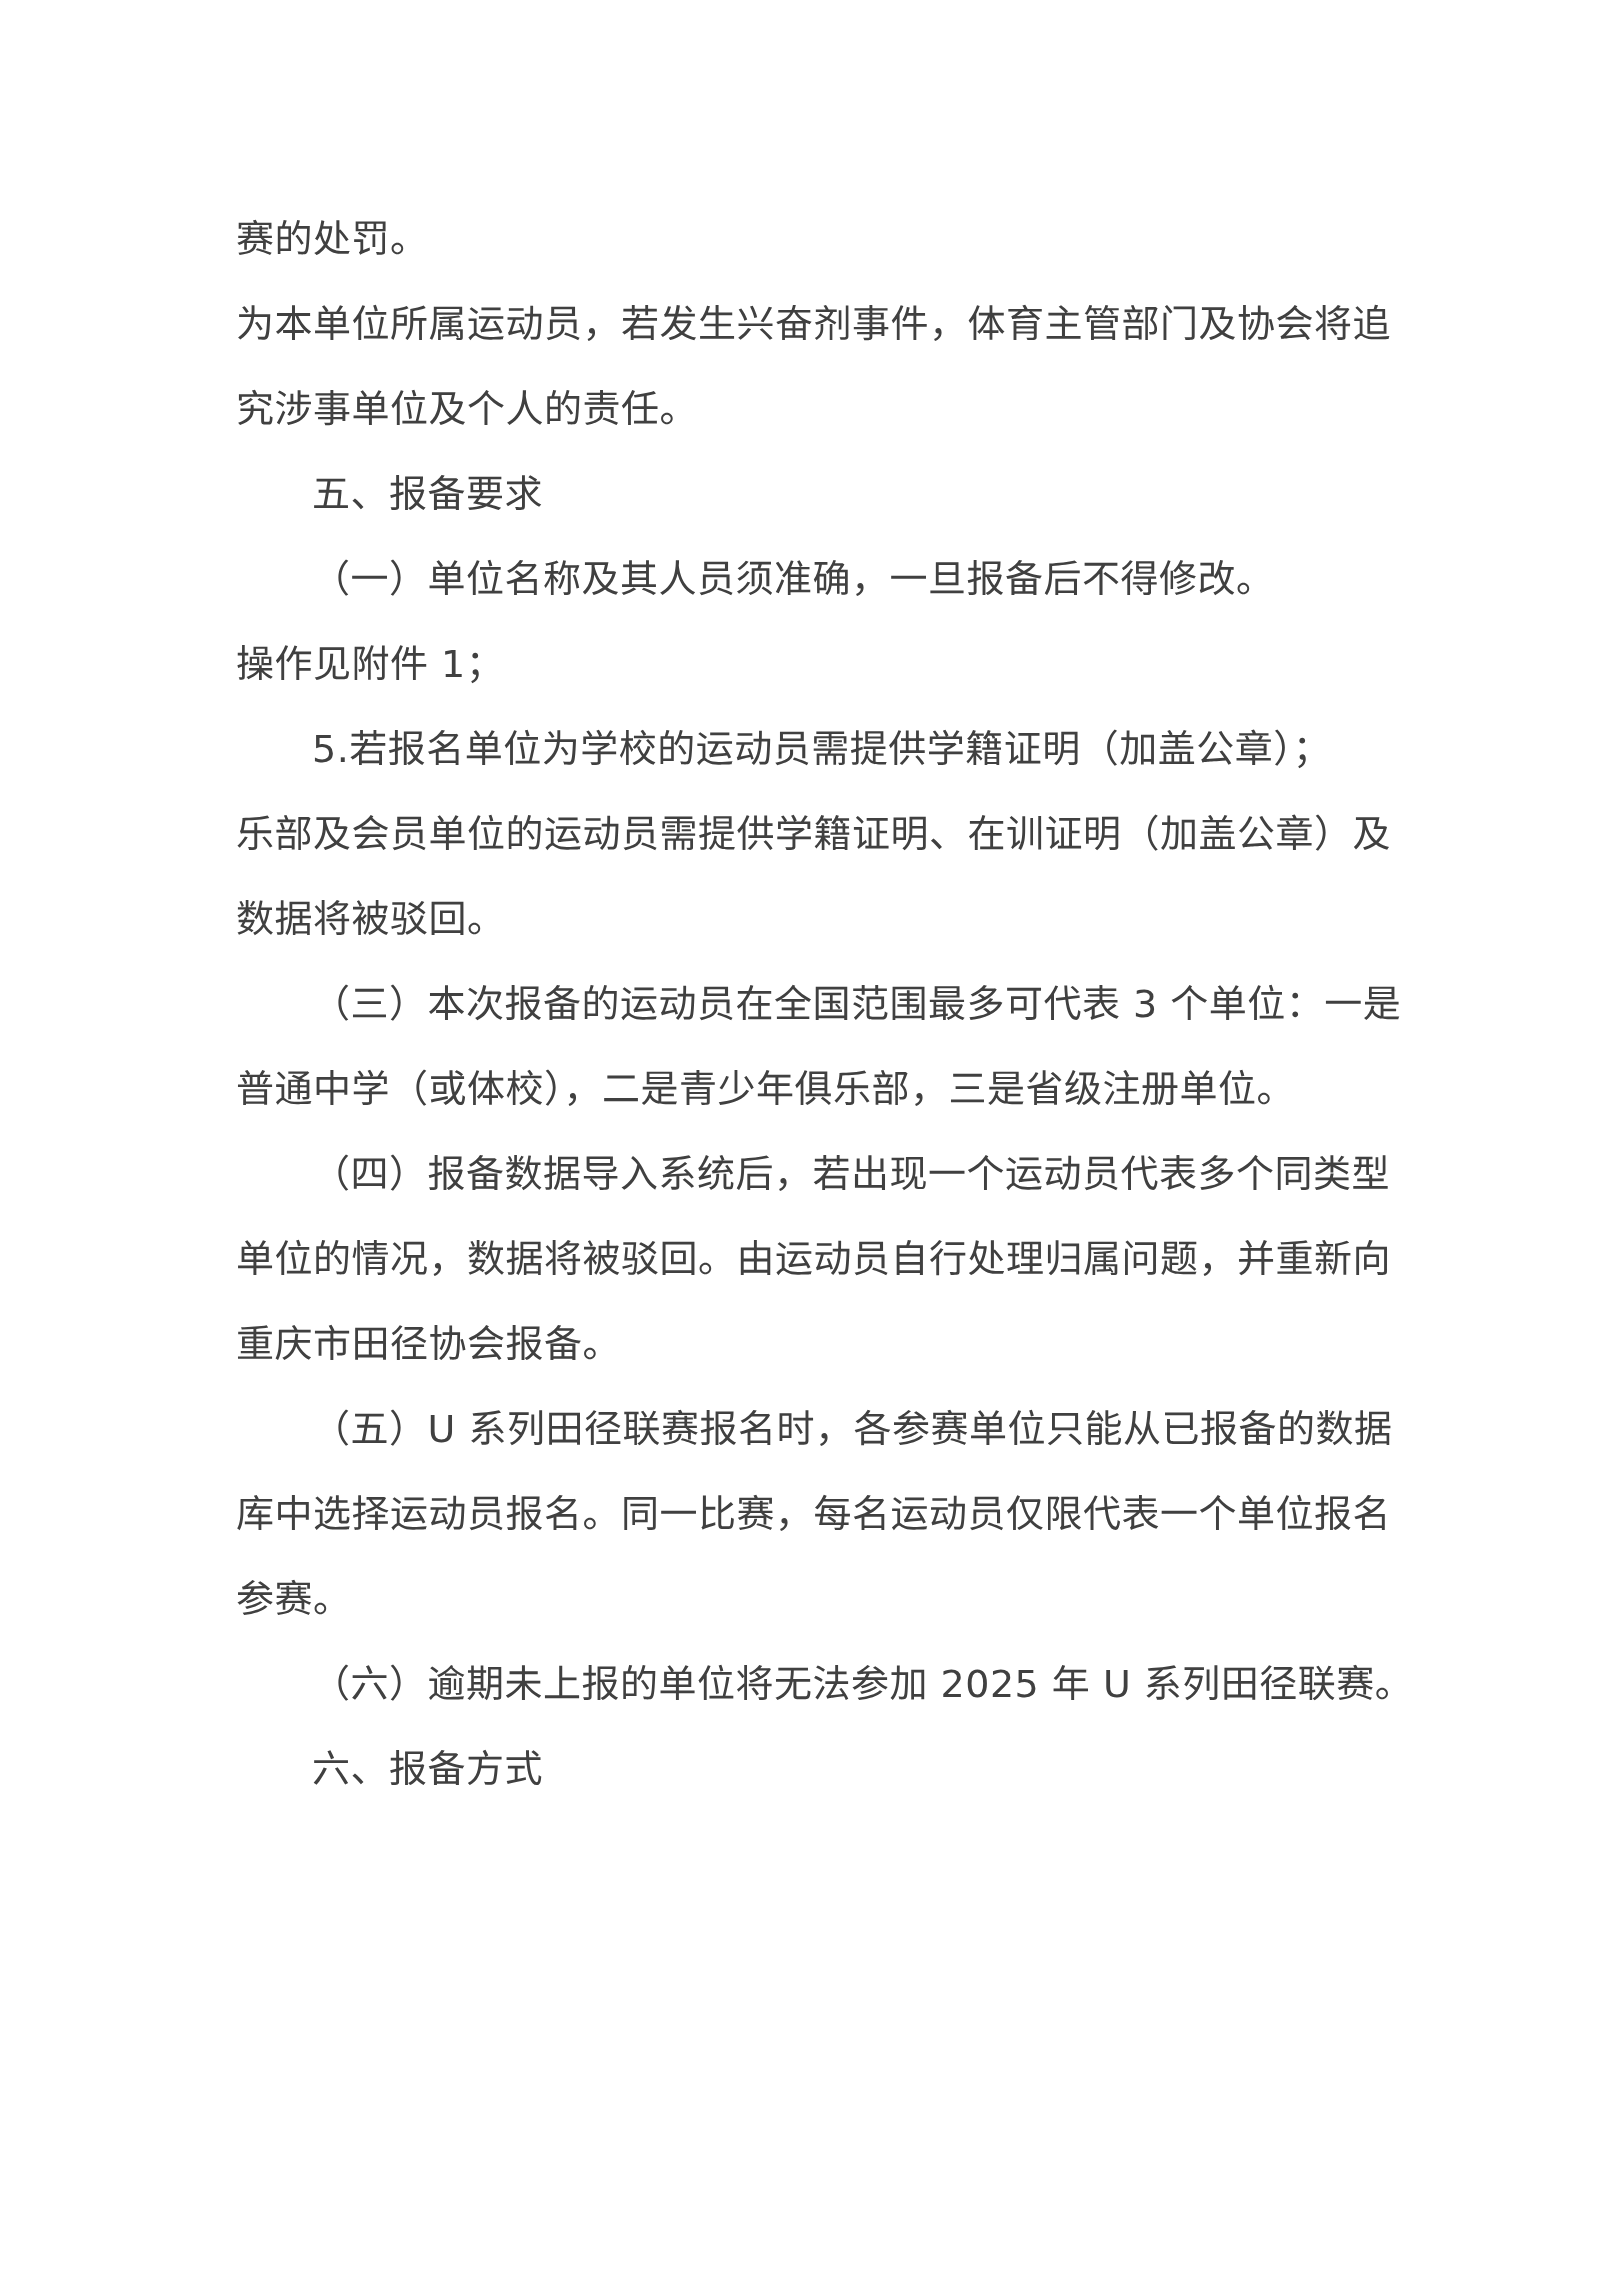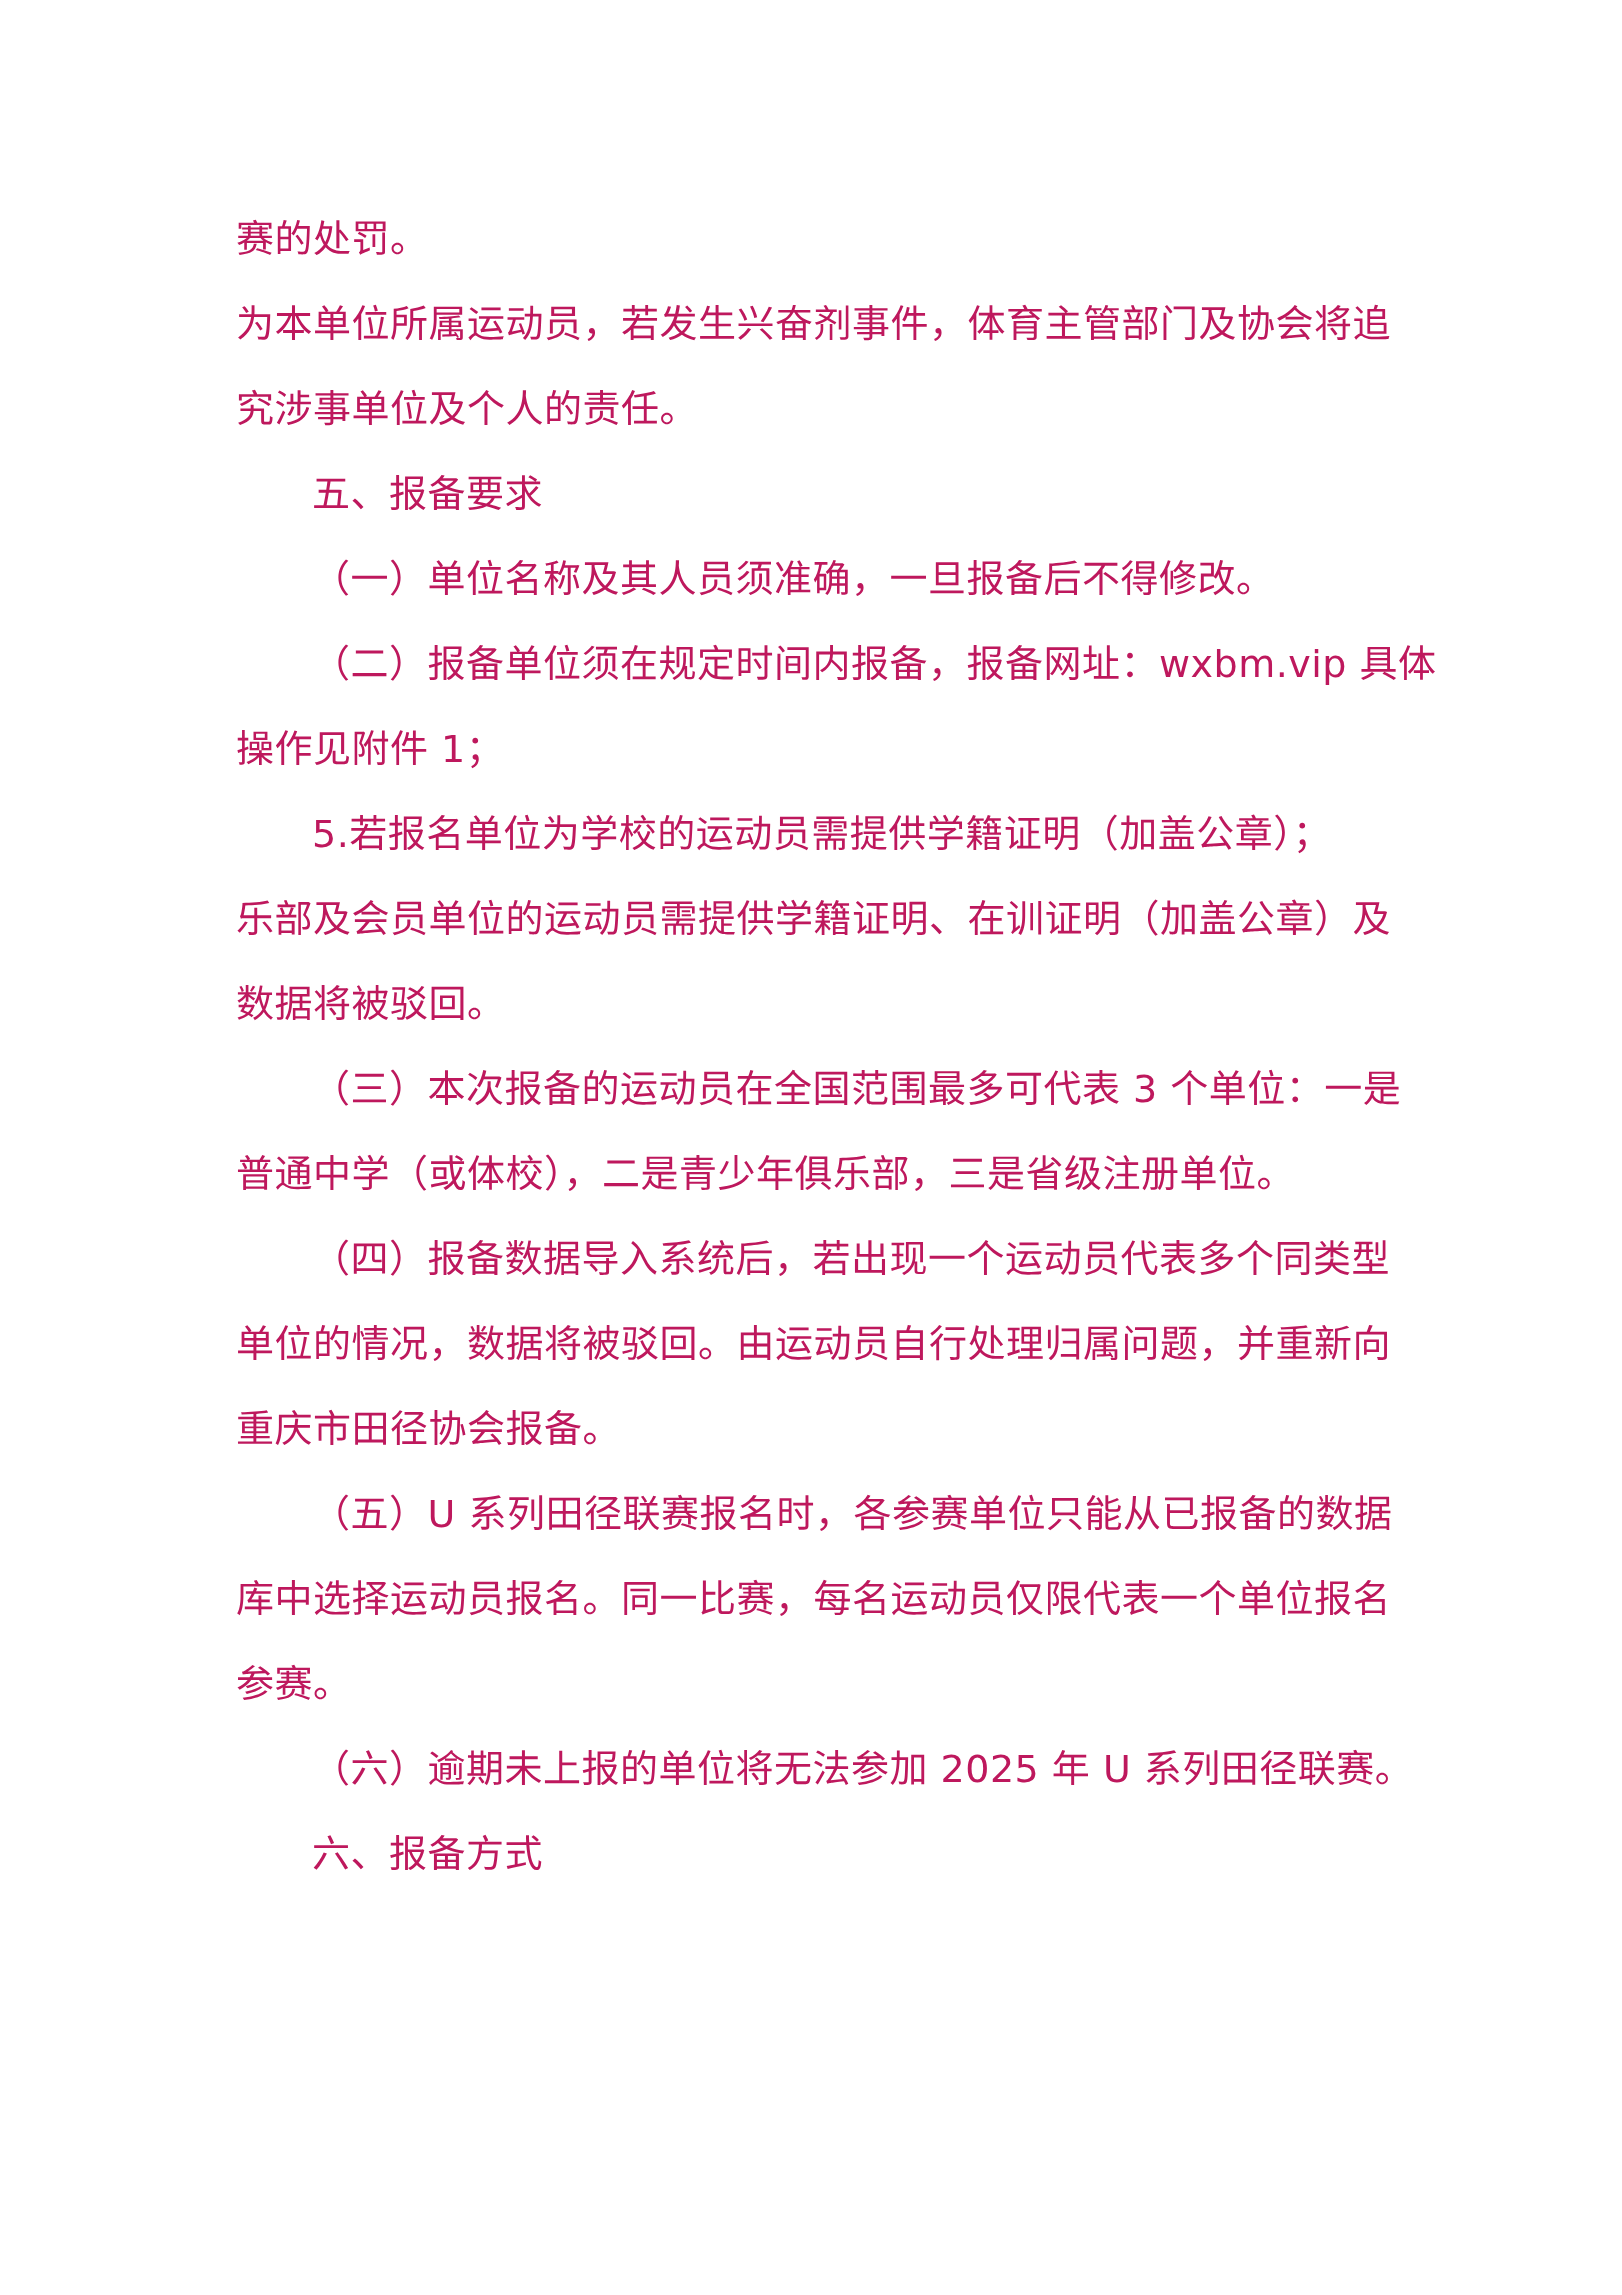--- a/index.html
+++ b/index.html
@@ -19,40 +19,39 @@
   .text-block {
     position: absolute;
     left: 236px;
     top: 197px;
     width: 1154px;
   }
   .line {
     height: 85px;
     line-height: 85px;
     font-size: 38px;
-    color: #be185d;
+    color: #404040;
     letter-spacing: 0.5px;
     white-space: nowrap;
     font-weight: 400;
   }
   .line.indent {
     padding-left: 76px; 
   }
 </style>
 </head>
 <body>
 
 <div class="page" style="background: rgb(255, 255, 255);">
   <div class="text-block" id="text-block" style="color: rgb(0, 0, 0);">
       <div class="line">赛的处罚。</div>
       <div class="line">为本单位所属运动员，若发生兴奋剂事件，体育主管部门及协会将追</div>
       <div class="line">究涉事单位及个人的责任。</div>
       <div class="line indent">五、报备要求</div>
       <div class="line indent">（一）单位名称及其人员须准确，一旦报备后不得修改。</div>
-      <div class="line indent">（二）报备单位须在规定时间内报备，报备网址：wxbm.vip 具体</div>
       <div class="line">操作见附件 1；</div>
       <div class="line indent">5.若报名单位为学校的运动员需提供学籍证明（加盖公章）；</div>
       <div class="line">乐部及会员单位的运动员需提供学籍证明、在训证明（加盖公章）及</div>
       <div class="line">数据将被驳回。</div>
       <div class="line indent">（三）本次报备的运动员在全国范围最多可代表 3 个单位：一是</div>
       <div class="line">普通中学（或体校），二是青少年俱乐部，三是省级注册单位。</div>
       <div class="line indent">（四）报备数据导入系统后，若出现一个运动员代表多个同类型</div>
       <div class="line">单位的情况，数据将被驳回。由运动员自行处理归属问题，并重新向</div>
       <div class="line">重庆市田径协会报备。</div>
       <div class="line indent">（五）U 系列田径联赛报名时，各参赛单位只能从已报备的数据</div>

